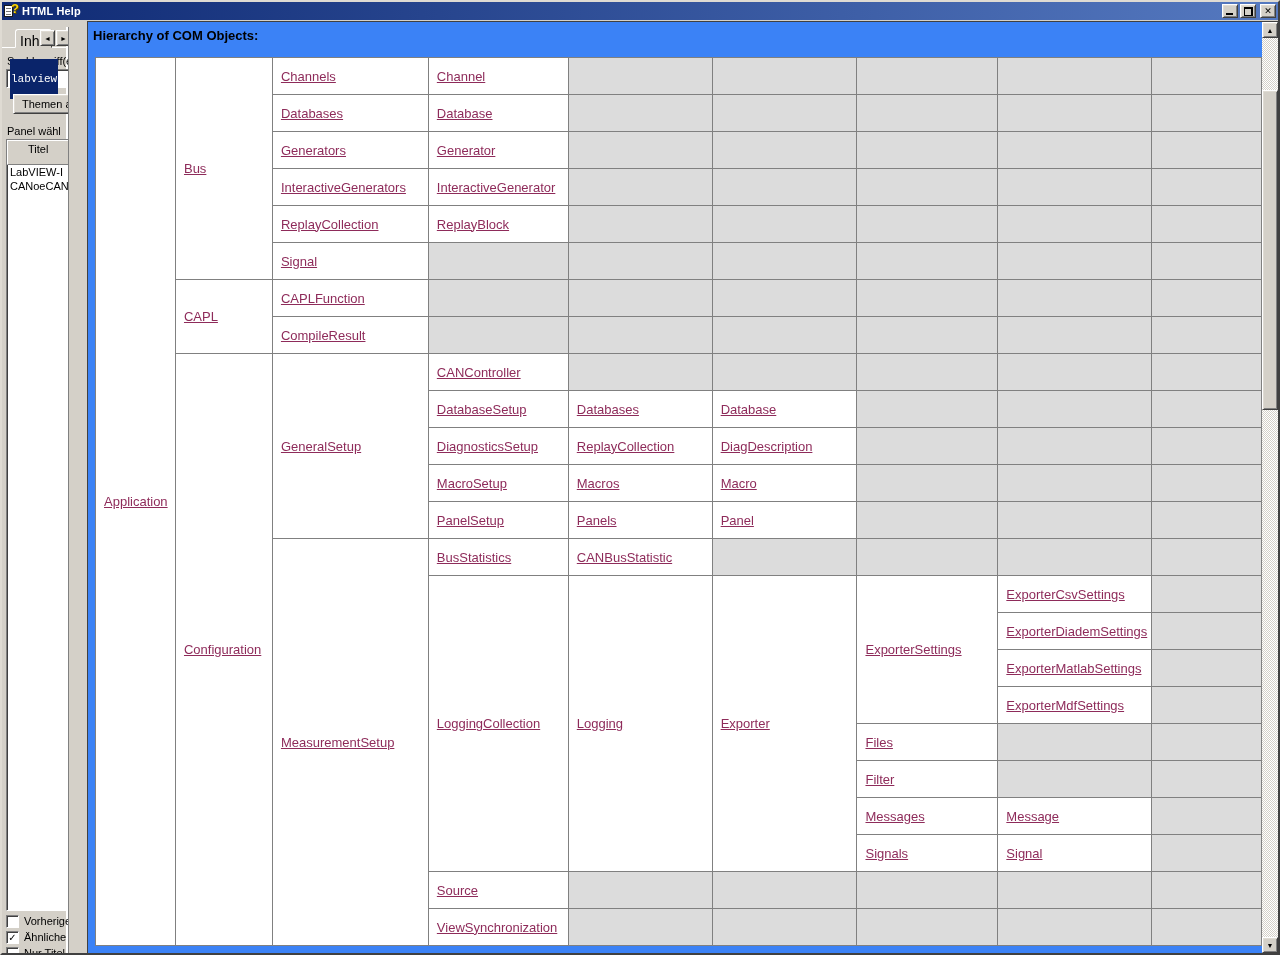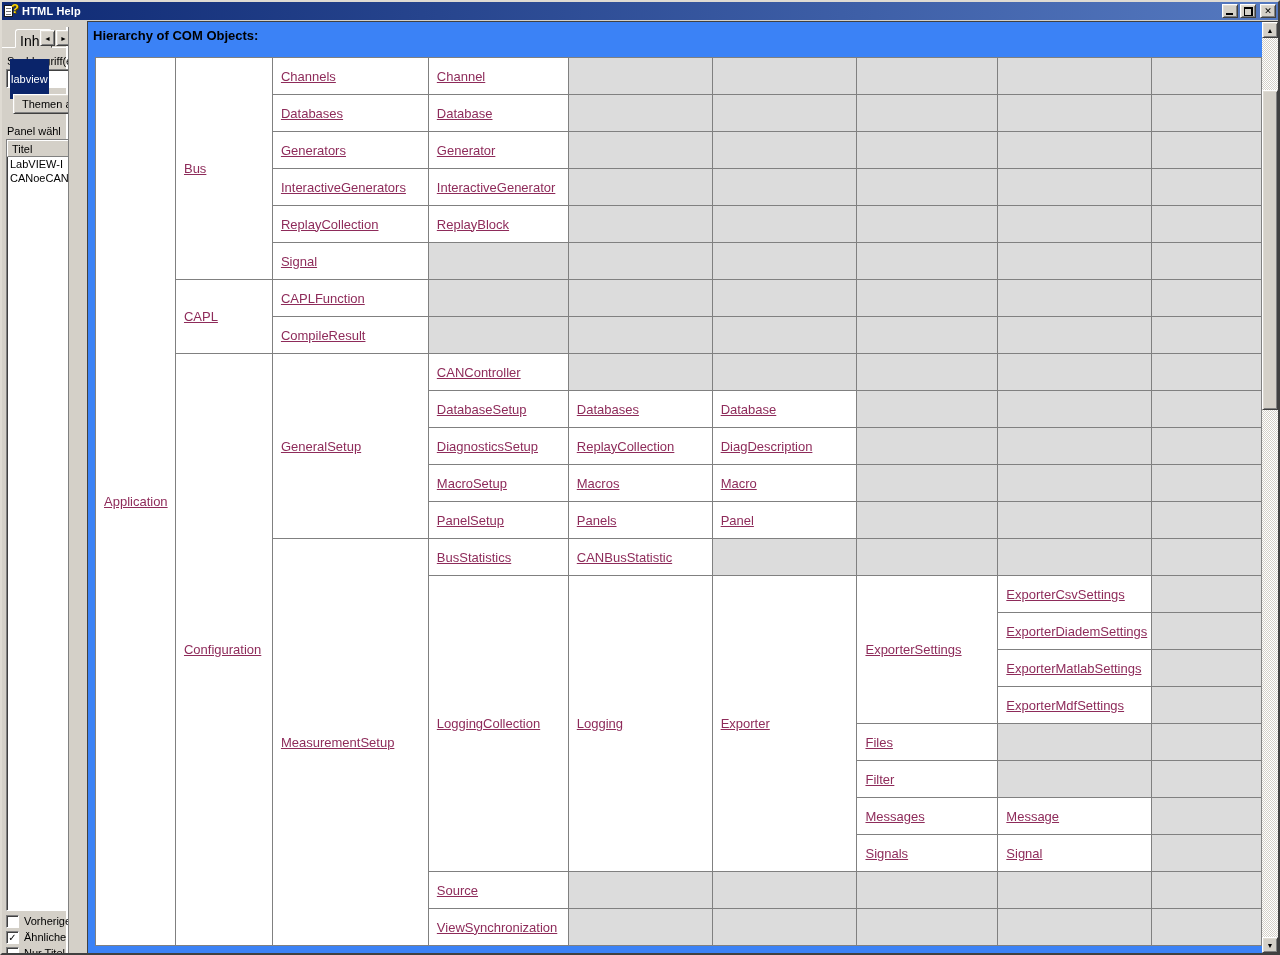--- a/index.html
+++ b/index.html
@@ -41,25 +41,25 @@
     border-right:1px solid var(--mid);box-shadow:inset -2px 0 0 var(--hi);}
   .tab-edge{position:absolute;left:0;right:2px;top:20px;border-top:1px solid var(--hi);}
   .tab{position:absolute;left:13px;top:2px;height:19px;width:37px;background:var(--face);
     border:1px solid;border-color:var(--hi) var(--dark) transparent var(--hi);
     border-radius:3px 3px 0 0;font-size:14px;padding:3px 0 0 4px;color:#000;}
   .spin-btn{position:absolute;top:3px;width:15px;height:16px;display:flex;align-items:center;justify-content:center;
     font-size:7px;color:#000;}
   .side-label{position:absolute;left:5px;font-size:11px;color:#000;white-space:nowrap;}
   .search-input{position:absolute;left:4px;top:42px;width:66px;height:19px;font-size:11px;
     display:flex;align-items:center;padding-left:3px;white-space:nowrap;}
-  .search-input .sel{background:var(--selection);color:#fff;padding:14px 1px;}
+  .search-input .sel{background:var(--selection);color:#fff;padding:14px 1px;font-family:Liberation Mono, monospace;}
   .list-topics-btn{position:absolute;left:11px;top:67px;width:60px;height:20px;font-size:11px;
     display:flex;align-items:center;justify-content:flex-start;padding-left:8px;white-space:nowrap;color:#000;}
   .topic-list{position:absolute;left:4px;top:112px;width:68px;height:772px;overflow:hidden;}
-  .topic-list .hdr{height:17px;background:var(--face);font-size:11px;padding:2px 0 0 4px;
+  .topic-list .hdr{height:25px;background:var(--face);font-size:11px;padding:2px 0 0 20px;
     border:1px solid;border-color:var(--hi) var(--mid) var(--mid) var(--hi);white-space:nowrap;}
   .topic-item{font-size:11px;line-height:14px;padding-left:3px;white-space:nowrap;color:#000;}
   .search-options{position:absolute;left:4px;top:886px;width:80px;}
   .cb-row{position:relative;height:16px;margin-bottom:0;display:flex;align-items:center;white-space:nowrap;}
   .cb-box{width:13px;height:13px;background:#fff;flex:0 0 13px;
     border:1px solid;border-color:var(--mid) var(--hi) var(--hi) var(--mid);
     box-shadow:inset 1px 1px 0 var(--dark);
     font-size:10px;font-weight:bold;line-height:11px;text-align:center;color:#000;}
   .cb-label{font-size:11px;margin-left:5px;color:#000;}
   

